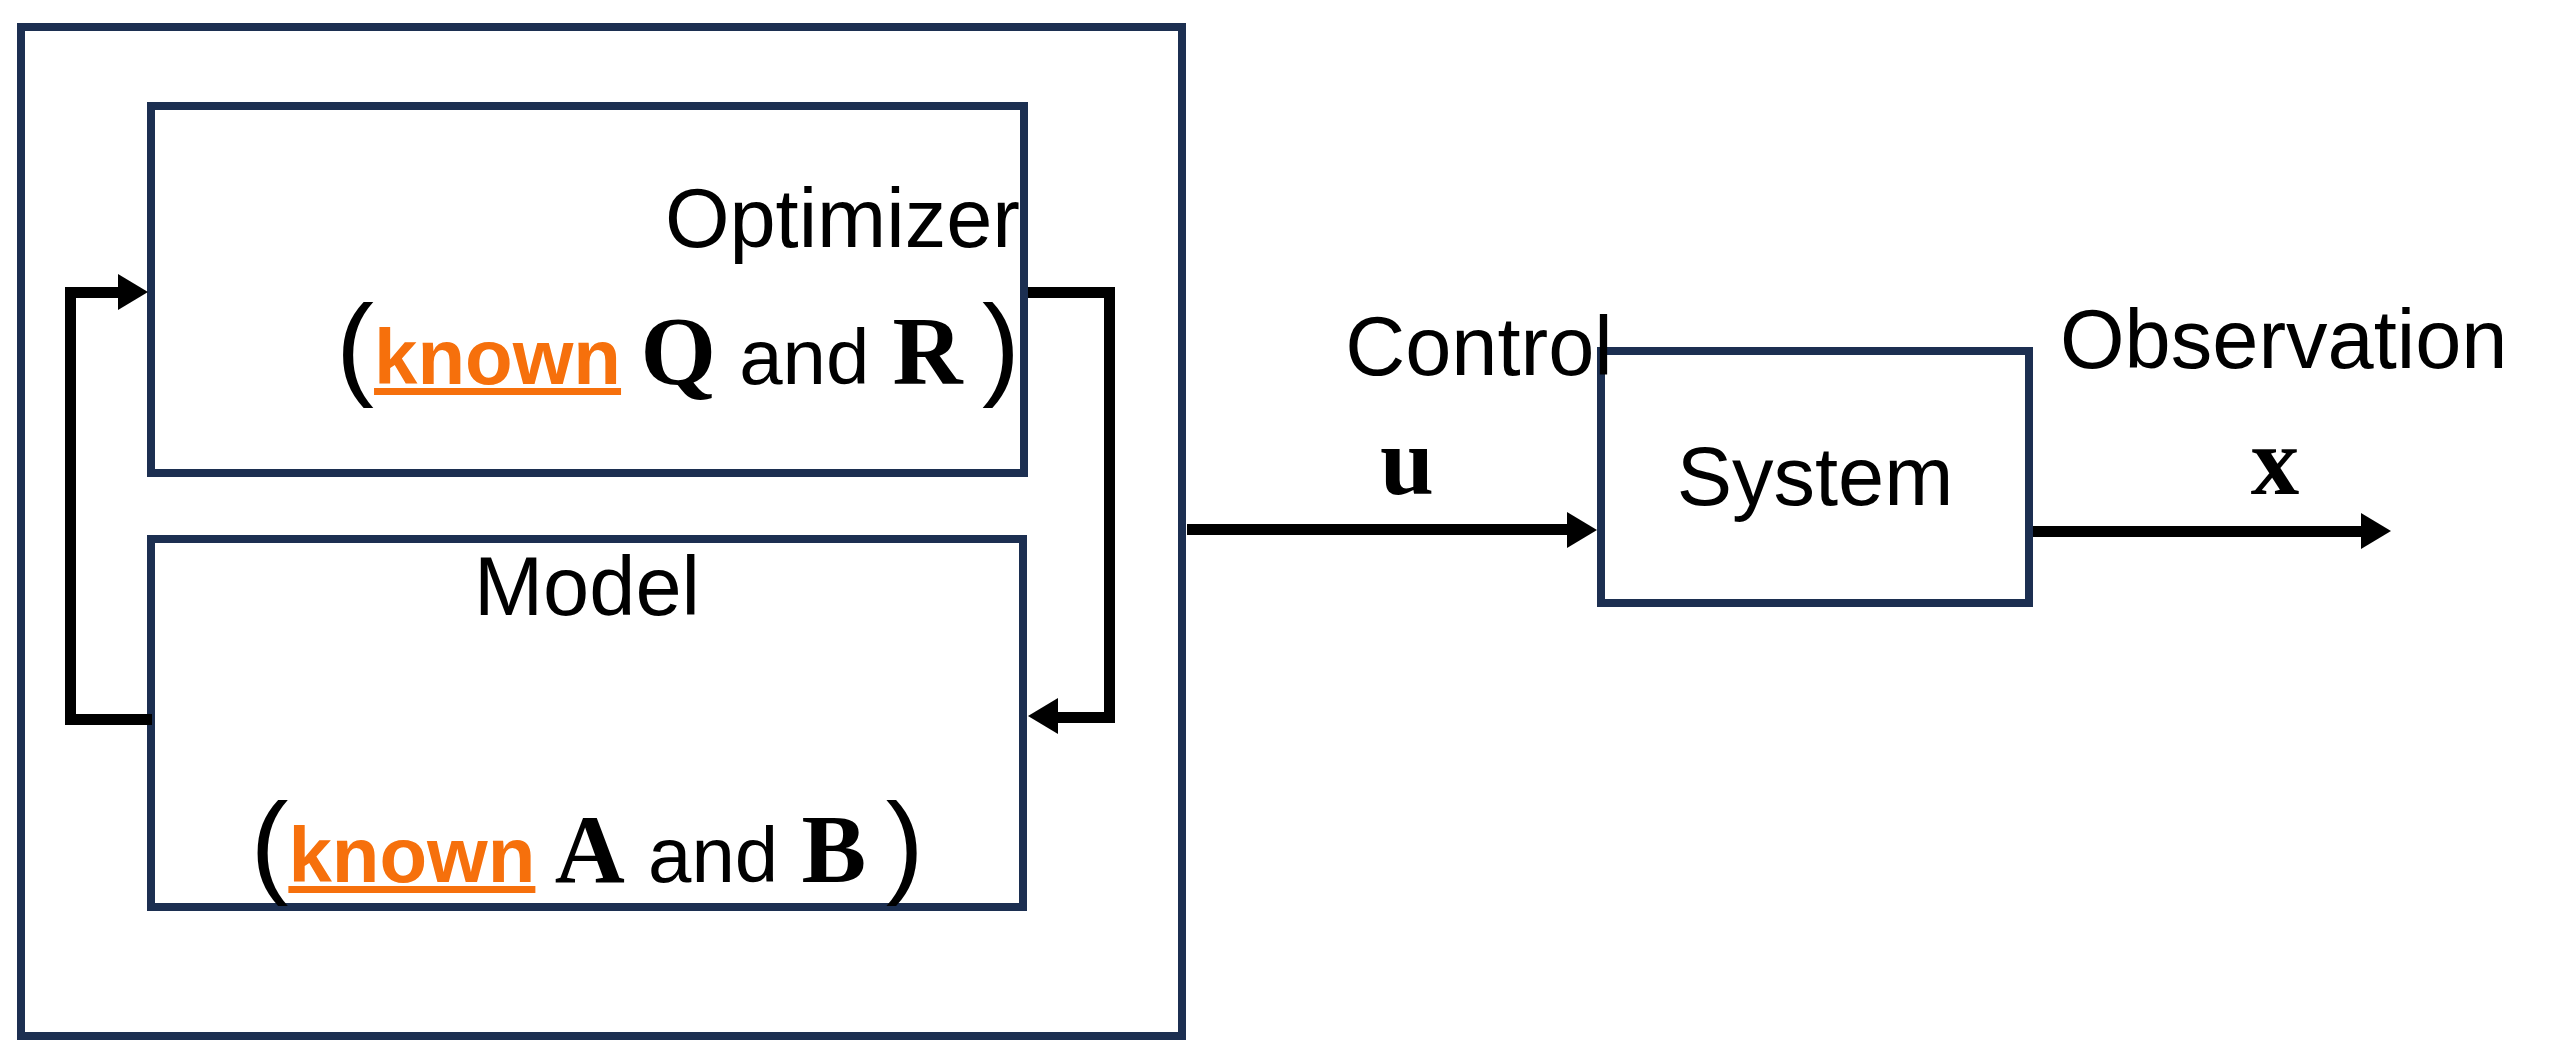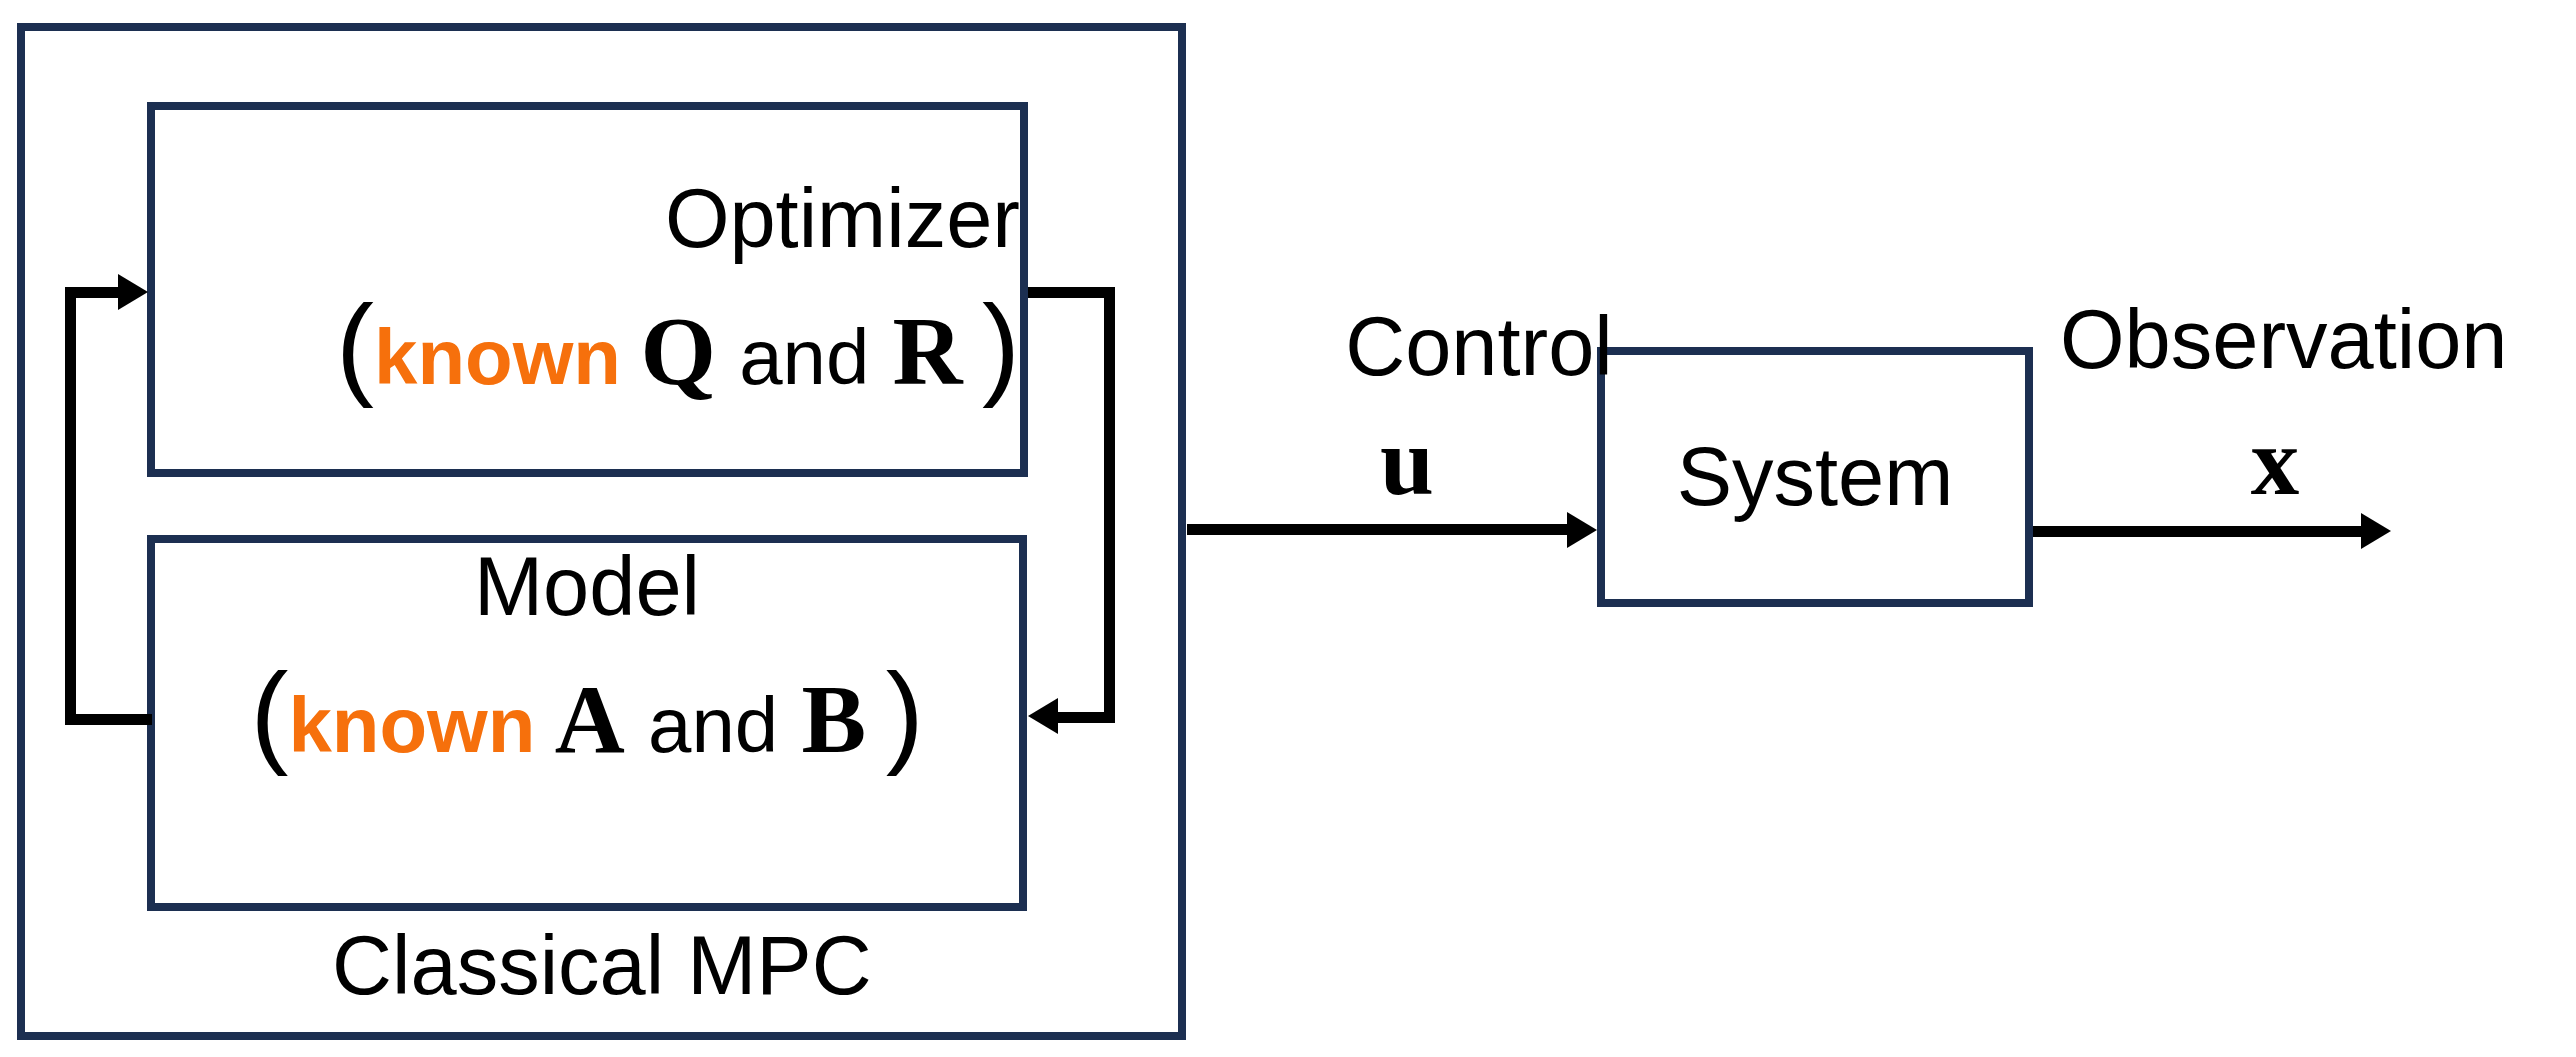--- a/index.html
+++ b/index.html
@@ -12,27 +12,27 @@
     position:relative;width:2576px;height:1058px;background:#ffffff;
     font-family:"Liberation Sans",sans-serif;color:var(--ink);overflow:hidden;
   }
   .navy-box{
     position:absolute;border:8.7px solid var(--navy);box-sizing:border-box;background:#ffffff;
   }
   #outer-box{left:17.4px;top:23px;width:1169px;height:1017px;background:transparent;}
   #optimizer-box{left:147px;top:102px;width:881px;height:375px;
     display:flex;flex-direction:column;align-items:flex-end;justify-content:center;}
   #model-box{left:147px;top:535px;width:880px;height:376px;
-    display:flex;flex-direction:column;align-items:center;justify-content:flex-start;}
+    display:flex;flex-direction:column;align-items:center;justify-content:space-between;}
   #system-box{left:1597px;top:347px;width:436px;height:260px;
     display:flex;align-items:center;justify-content:center;font-size:83px;}
   .box-title{font-size:83px;line-height:87px;white-space:nowrap;}
   .paren-line{display:flex;align-items:baseline;margin-top:35px;font-size:78px;line-height:95px;white-space:nowrap;}
   .paren{font-size:114px;font-weight:400;line-height:95px;}
-  .known{font-weight:700;color:var(--orange);}
+  .known{font-weight:700;color:var(--orange);text-decoration:underline;}
   .mvar{font-family:"Liberation Serif",serif;font-weight:700;font-size:97px;margin:0 19.4px;}
   .conj{margin:0 3.9px;}
   .mpc-label{
     position:absolute;left:17.4px;top:922px;width:1169px;text-align:center;
     font-size:83px;line-height:87px;
   }
   .flow-label{position:absolute;text-align:center;font-size:83px;line-height:93px;white-space:nowrap;}
   #control-label{left:1264px;top:300px;width:430px;}
   #observation-label{left:2060px;top:293px;width:430px;}
   .flow-symbol{
@@ -87,21 +87,20 @@
     <div class="paren-line">
       <span class="paren">(</span>
       <span class="known">known</span>
       <span class="mvar">A</span>
       <span class="conj">and</span>
       <span class="mvar">B</span>
       <span class="paren">)</span>
     </div>
   </div>
 
-  <div class="mpc-label">Classical MPC</div>
 
   <div class="navy-box" id="system-box">
     <span>System</span>
   </div>
 
   <div class="h-line" id="fb-left-bottom"></div>
   <div class="v-line" id="fb-left-vert"></div>
   <div class="h-line" id="fb-left-top"></div>
   <div class="arrow-head head-right" id="fb-left-head"></div>
 

